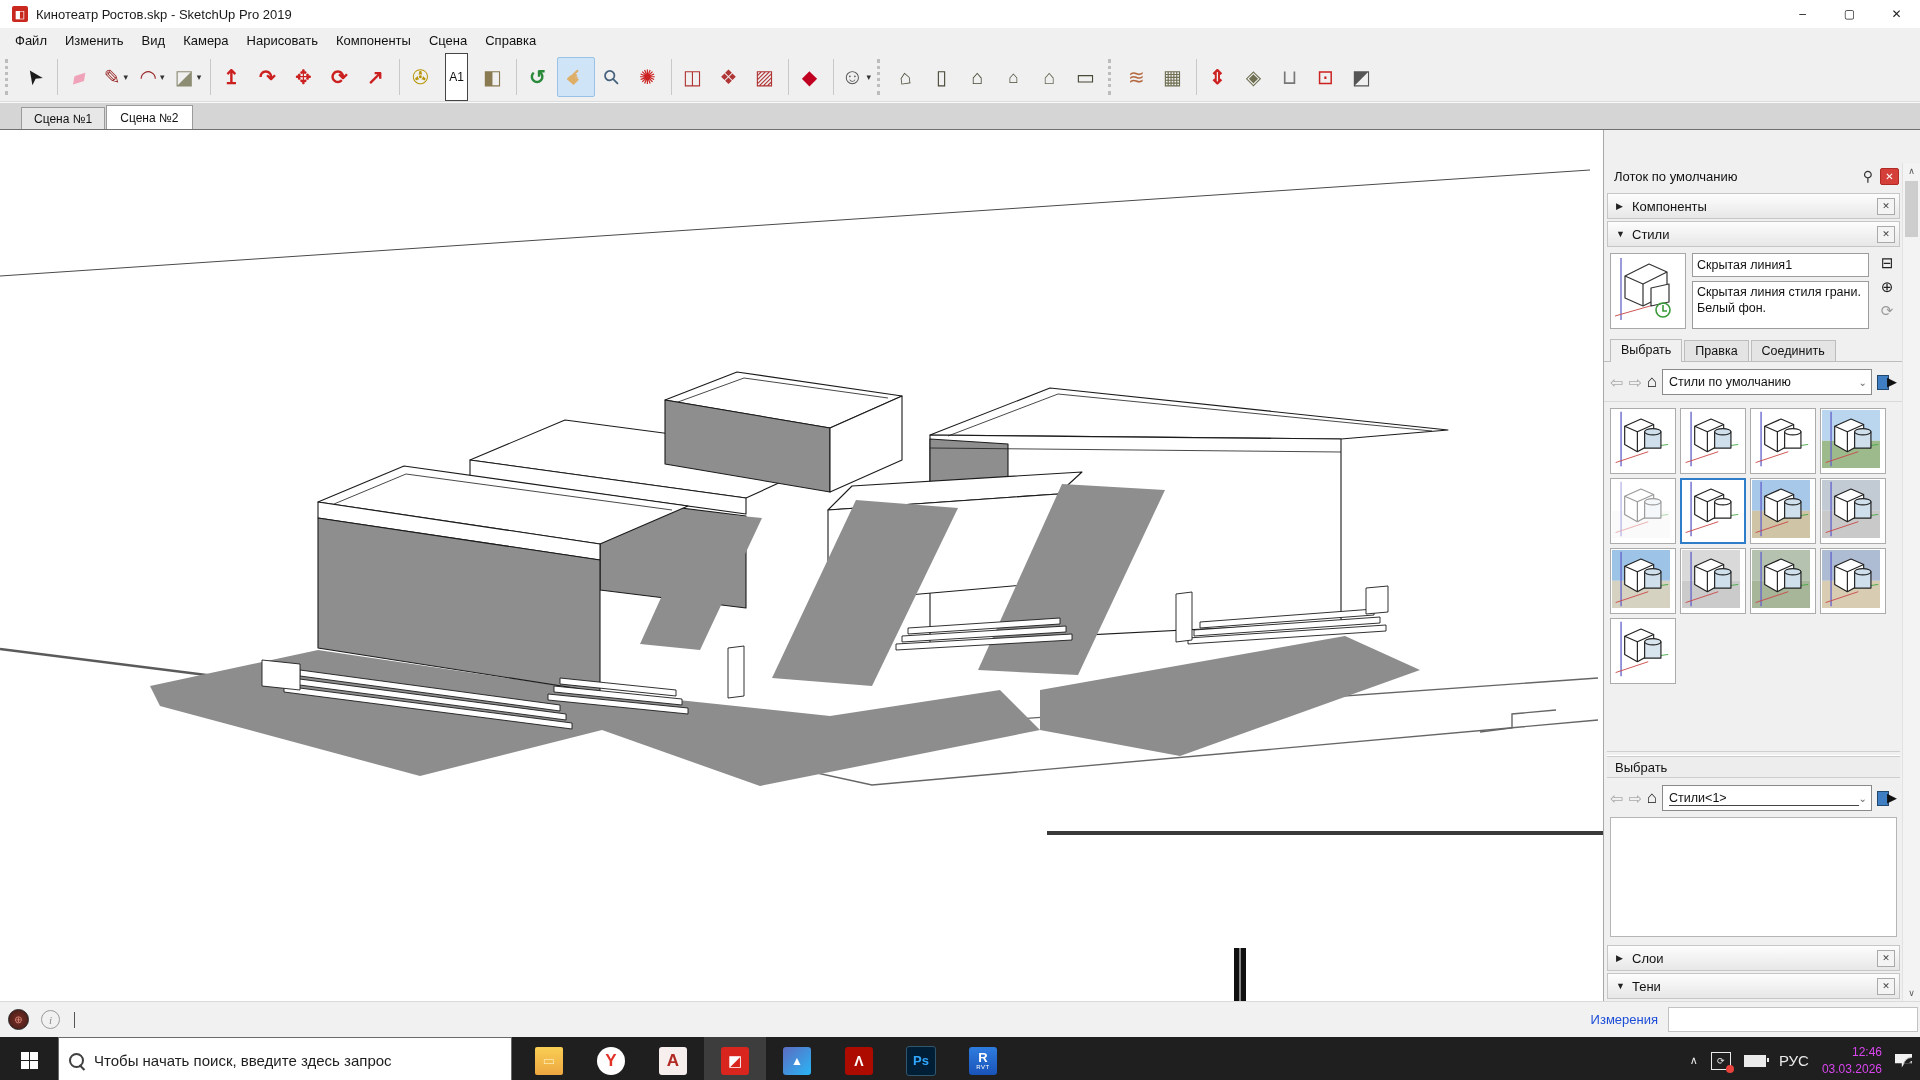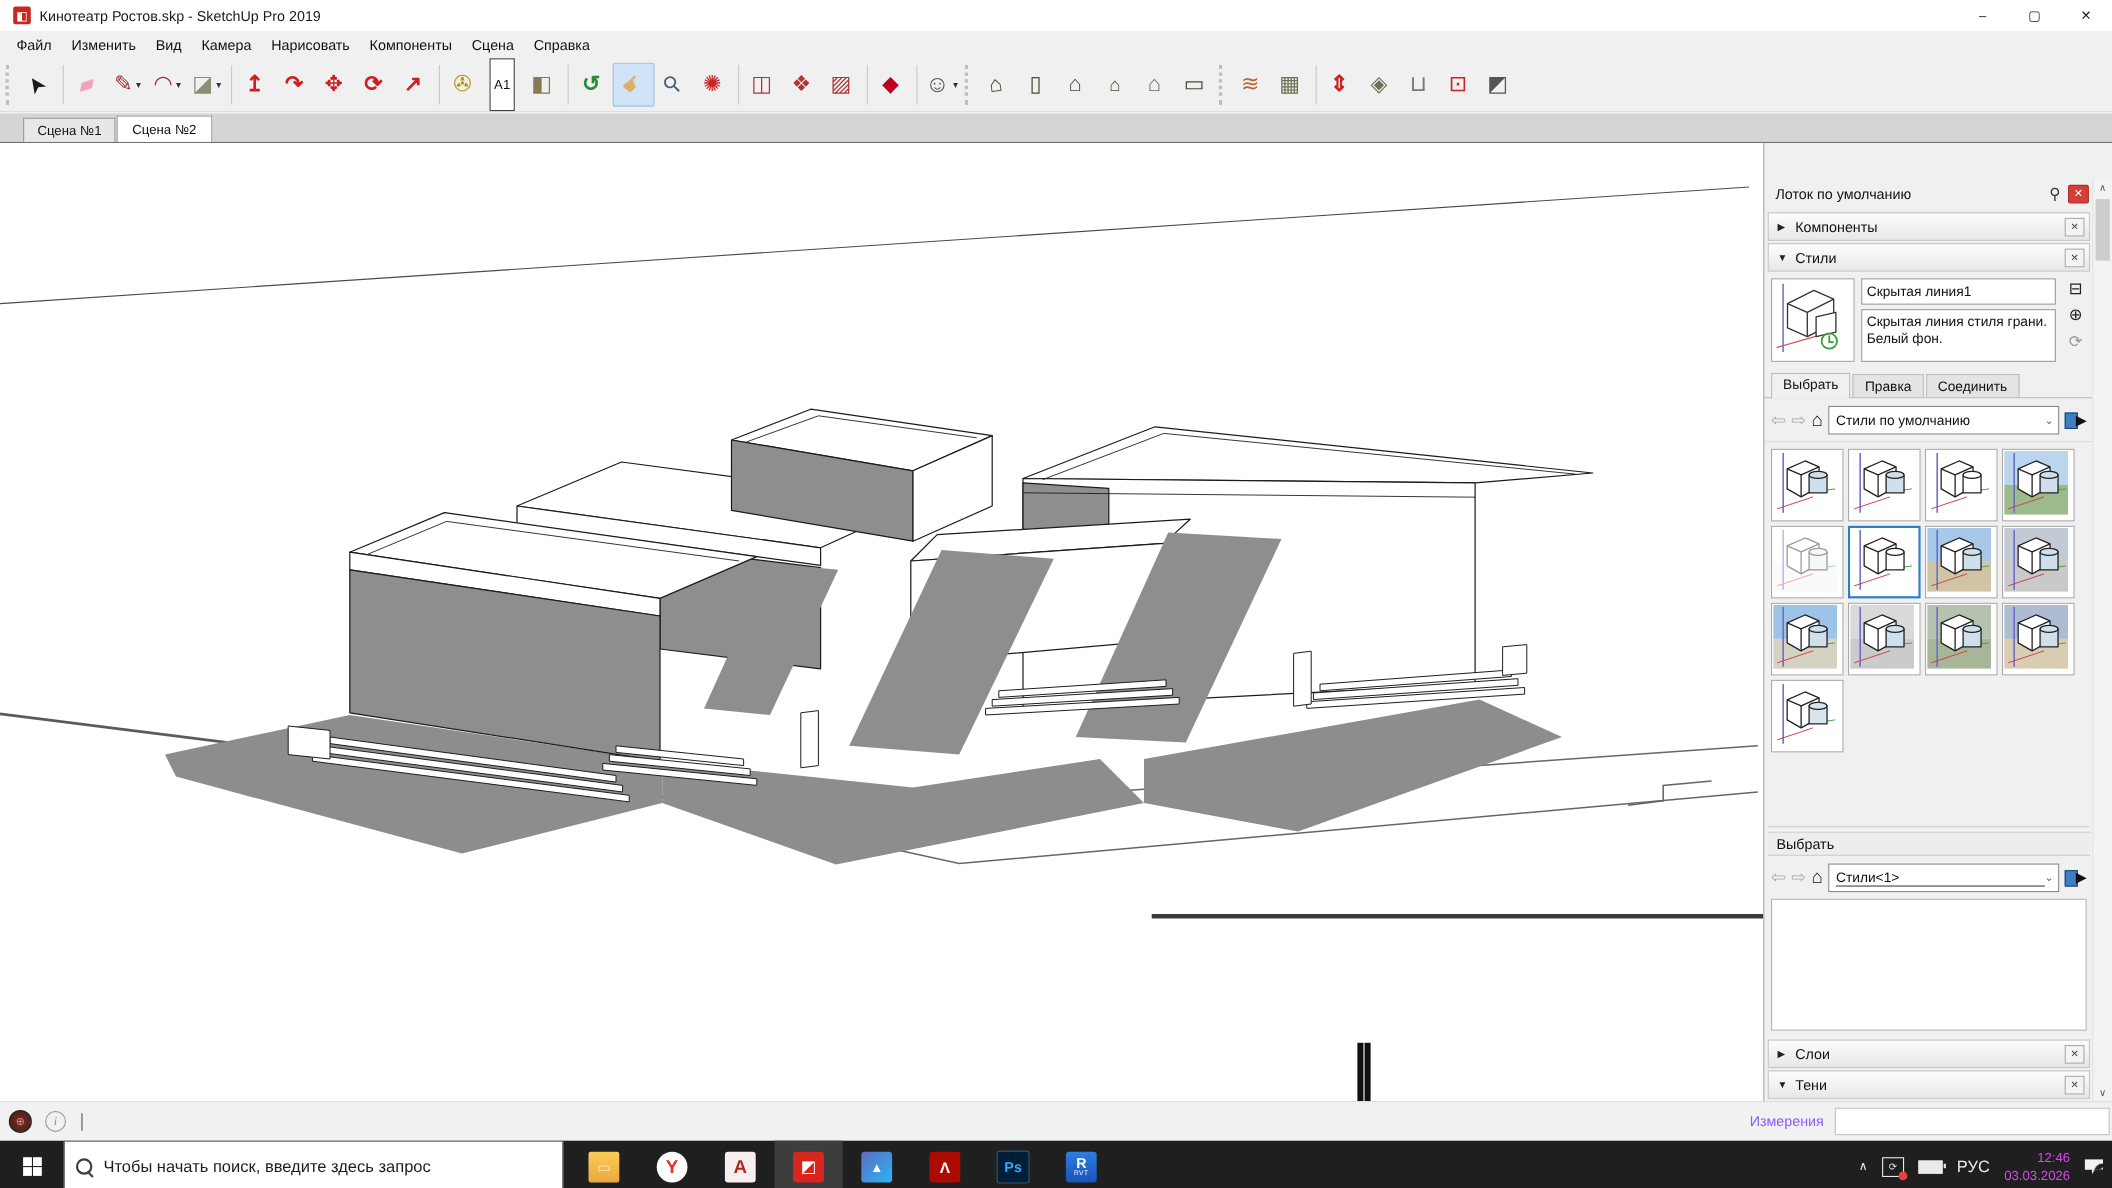--- a/index.html
+++ b/index.html
@@ -85,21 +85,21 @@
   .tscroll .thumb{position:absolute;top:18px;left:2px;right:2px;height:56px;background:#cdcdcd;}
   .tscroll .ar.bot{position:absolute;bottom:0;left:0;right:0;}
   
   .statusbar{height:35px;background:#f1f1f1;border-top:1px solid #dadada;display:flex;align-items:center;padding:0 2px 0 8px;}
   .geoic{width:19px;height:19px;border-radius:50%;background:radial-gradient(#7c2f26,#3c1a16);border:1px solid #222;
     color:#d98a7a;font-size:10px;display:flex;align-items:center;justify-content:center;}
   .infic{width:17px;height:17px;border-radius:50%;border:1.5px solid #9a9a9a;color:#8a8a8a;font-size:11px;
     display:flex;align-items:center;justify-content:center;margin-left:12px;font-family:"Liberation Serif",serif;font-style:italic;}
   .caret{width:1px;height:16px;background:#555;margin-left:14px;}
   .meas{margin-left:auto;display:flex;align-items:center;gap:10px;}
-  .meas .lbl{font-size:13px;color:#8b5cf6;}
+  .meas .lbl{font-size:13px;color:#1d4ed8;}
   .measbox{width:248px;height:23px;background:#fff;border:1px solid #c2c2c2;}
   
   .taskbar{height:47px;background:#1f1f1f;display:flex;align-items:stretch;color:#fff;}
   .startbtn{width:58px;display:flex;align-items:center;justify-content:center;}
   .winlogo{display:grid;grid-template-columns:8px 8px;grid-template-rows:8px 8px;gap:1px;}
   .winlogo i{background:#fff;}
   .searchbox{width:432px;background:#fff;border:1px solid #6a6a6a;display:flex;align-items:center;gap:10px;padding:0 10px;}
   .mag{width:11px;height:11px;border:2px solid #3f3f3f;border-radius:50%;position:relative;flex:none;}
   .mag::after{content:"";position:absolute;width:2px;height:7px;background:#3f3f3f;left:10px;top:9px;transform:rotate(-45deg);}
   .searchtext{font-size:15px;color:#1d1d1d;white-space:nowrap;}

